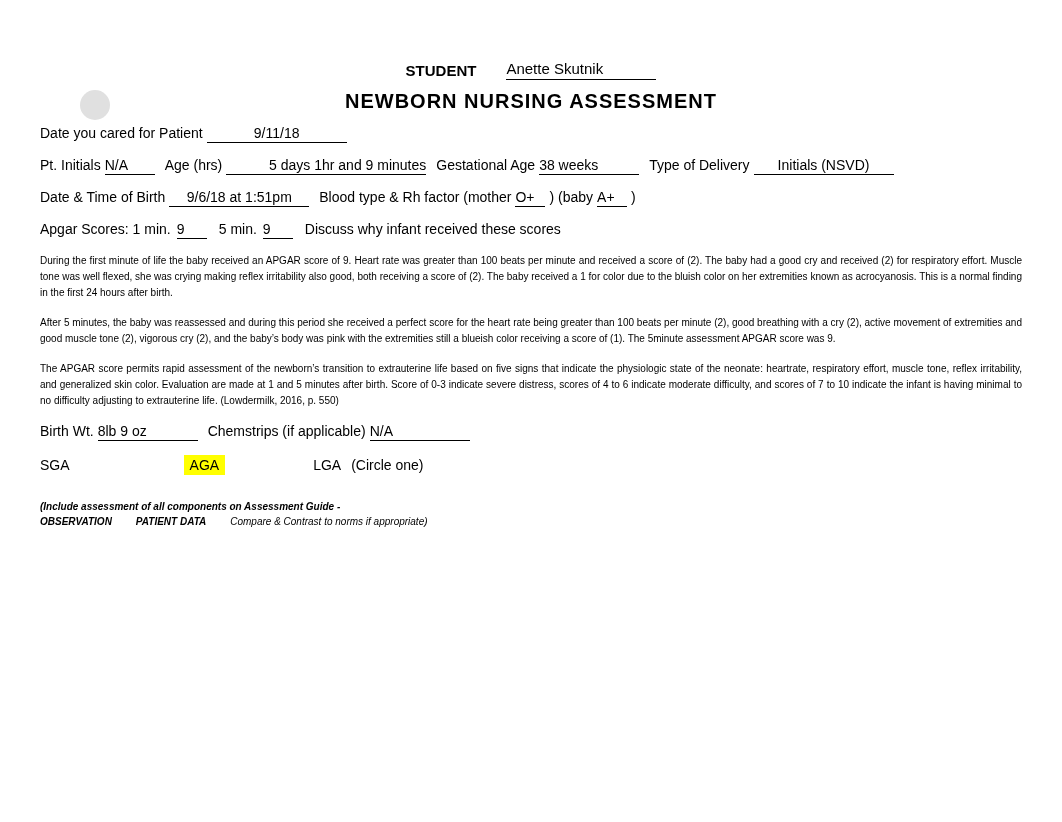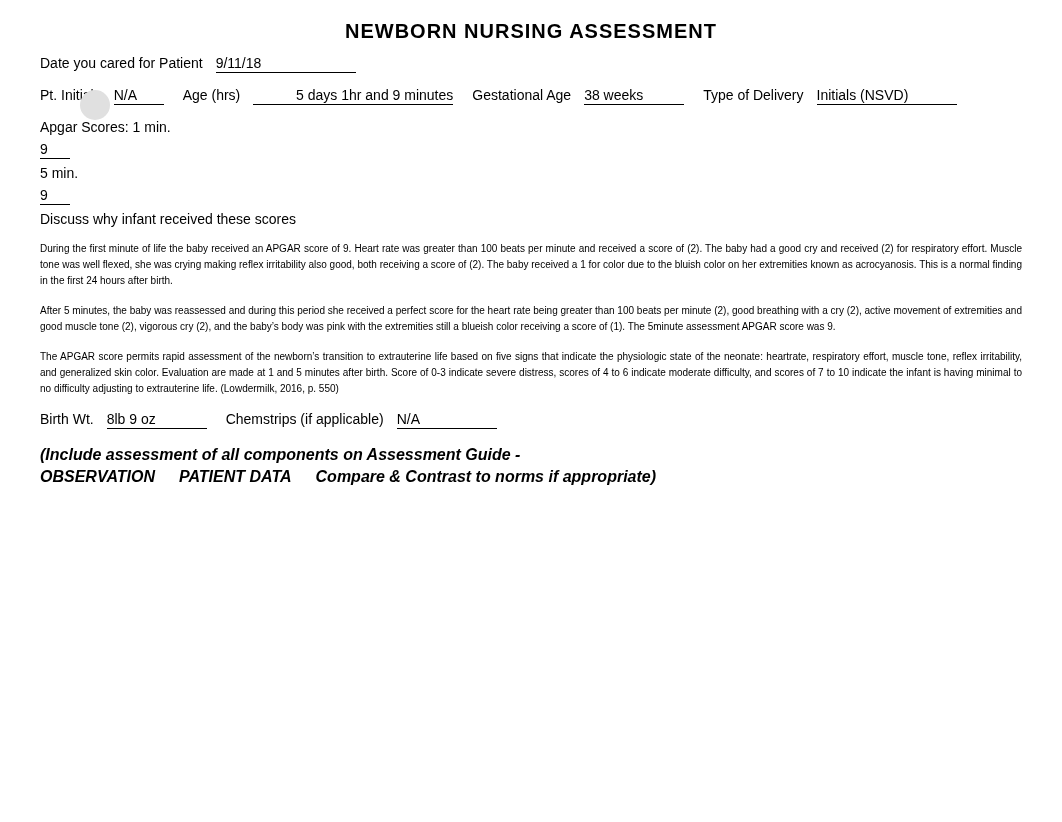--- a/index.html
+++ b/index.html
@@ -62,38 +62,39 @@
       font-size: 20px;
       margin-bottom: 12px;
       letter-spacing: 1px;
     }
 
     .info-line {
       display: flex;
       align-items: baseline;
       margin-bottom: 14px;
       flex-wrap: wrap;
-      gap: 13px;
+      gap: 4px;
     }
 
     .label {
       font-size: 14px;
       white-space: nowrap;
     }
 
     .underline-value {
       border-bottom: 1px solid #000;
       min-width: 80px;
       display: inline-block;
       padding-bottom: 1px;
       font-size: 14px;
     }
 
     .underline-value.wide {
       min-width: 140px;
+      text-align: center;
     }
 
     .underline-value.medium {
       min-width: 100px;
     }
 
     .underline-value.short {
       min-width: 50px;
     }
 
@@ -112,71 +113,83 @@
     }
 
     .paragraph-section {
       margin-bottom: 14px;
       font-size: 10px;
       line-height: 1.6;
       text-align: justify;
     }
 
     .assessment-guide {
-      margin-top: 17px;
-      font-size: 16px;
+      margin-top: 26px;
+      font-size: 10px;
     }
 
     .assessment-guide .bold-italic {
       font-weight: bold;
       font-style: italic;
     }
 
     .paren {
       font-size: 14px;
     }
 
     .apgar-line {
       display: flex;
       align-items: baseline;
       gap: 6px;
       margin-bottom: 14px;
-      flex-direction: column;
     }
 
     .space-right {
       margin-right: 6px;
     }
   </style>
 </head>
 <body>
 
 <div class="page-container">
 
   <div class="page-icon"></div>
 
+  <div class="header-row">
+    <span class="student-label">STUDENT</span>
+    <span class="student-name">Anette Skutnik</span>
+  </div>
 
   <div class="main-title">NEWBORN  NURSING ASSESSMENT</div>
 
   <div class="info-line">
     <span class="label">Date you cared for Patient</span>
     <span class="underline-value wide">9/11/18</span>
   </div>
 
   <div class="info-line">
     <span class="label">Pt. Initials</span>
     <span class="underline-value short space-right">N/A</span>
     <span class="label">Age (hrs)</span>
     <span class="underline-value long space-right">5 days 1hr and 9 minutes</span>
     <span class="label">Gestational Age</span>
     <span class="underline-value medium space-right">38 weeks</span>
     <span class="label">Type of Delivery</span>
     <span class="underline-value wide">Initials (NSVD)</span>
   </div>
 
+  <div class="info-line">
+    <span class="label">Date &amp; Time of Birth</span>
+    <span class="underline-value wide space-right">9/6/18 at 1:51pm</span>
+    <span class="label">Blood type &amp; Rh factor (mother</span>
+    <span class="underline-value xshort">O+</span>
+    <span class="label paren">) (baby</span>
+    <span class="underline-value xshort">A+</span>
+    <span class="label paren">)</span>
+  </div>
 
   <div class="apgar-line info-line">
     <span class="label">Apgar Scores: 1 min.</span>
     <span class="underline-value xshort space-right">9</span>
     <span class="label">5 min.</span>
     <span class="underline-value xshort space-right">9</span>
     <span class="label">Discuss why infant received these scores</span>
   </div>
 
   <div class="paragraph-section">During the first minute of life the baby received an APGAR score of 9. Heart rate was greater than 100 beats per minute and received a score of (2). The baby had a good cry and received (2) for respiratory effort. Muscle tone was well flexed, she was crying making reflex irritability also good, both receiving a score of (2). The baby received a 1 for color due to the bluish color on her extremities known as acrocyanosis. This is a normal finding in the first 24 hours after birth.</div>
@@ -185,25 +198,33 @@
 
   <div class="paragraph-section">The APGAR score permits rapid assessment of the newborn’s transition to extrauterine life based on five signs that indicate the physiologic state of the neonate: heartrate, respiratory effort, muscle tone, reflex irritability, and generalized skin color. Evaluation are made at 1 and 5 minutes after birth. Score of 0-3 indicate severe distress, scores of 4 to 6 indicate moderate difficulty, and scores of 7 to 10 indicate the infant is having minimal to no difficulty adjusting to extrauterine life. (Lowdermilk, 2016, p. 550)</div>
 
   <div class="info-line">
     <span class="label">Birth Wt.</span>
     <span class="underline-value medium space-right">8lb 9 oz</span>
     <span class="label">Chemstrips (if applicable)</span>
     <span class="underline-value medium">N/A</span>
   </div>
 
+  <div class="info-line">
+    <span class="label space-right">SGA</span>
+    <span style="display:inline-block; min-width:100px;">&nbsp;</span>
+    <span class="highlight-yellow">AGA</span>
+    <span style="display:inline-block; min-width:80px;">&nbsp;</span>
+    <span class="label space-right">LGA</span>
+    <span class="label">(Circle one)</span>
+  </div>
 
   <div class="assessment-guide">
     <div>
       <span class="bold-italic" style="font-weight: bold; font-style: italic;">(Include assessment of all components on Assessment Guide -</span>
     </div>
     <div style="display:flex; gap:24px; margin-top:4px;">
       <span class="bold-italic" style="font-weight: bold; font-style: italic;">OBSERVATION</span>
       <span class="bold-italic" style="font-weight: bold; font-style: italic;">PATIENT DATA</span>
-      <span class="bold-italic" style="font-weight: bold; font-style: italic;">Compare &amp; Contrast to norms if appropriate)</span>
+      <span class="bold-italic" style="font-weight: normal; font-style: italic;">Compare &amp; Contrast to norms if appropriate)</span>
     </div>
   </div>
 
 </div>
 
 </body></html>

